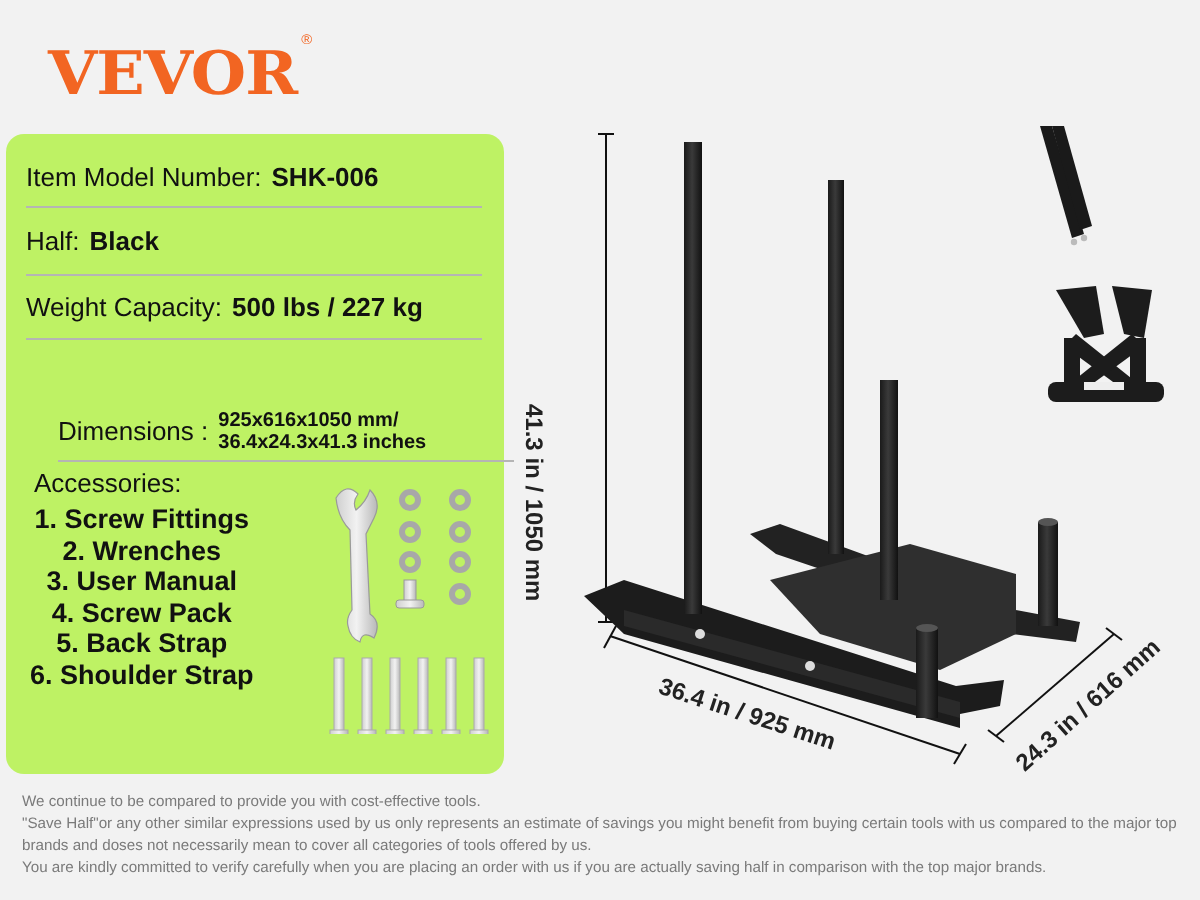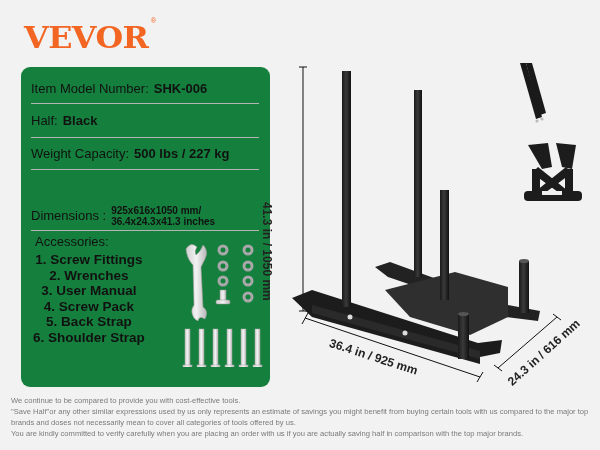--- a/index.html
+++ b/index.html
@@ -2,21 +2,21 @@
 <html><head>
 <meta charset="utf-8">
 <style>
   * { box-sizing: border-box; margin: 0; padding: 0; }
   html, body { width: 600px; height: 450px; overflow: hidden; }
   body { background: #f2f2f2; font-family: "Liberation Sans", sans-serif; color: #111; position: relative; }
 
   .logo { position: absolute; left: 24px; top: 20px; font-family: "DejaVu Serif", serif; font-weight: 900; font-size: 30px; letter-spacing: -0.5px; color: #f26522; transform: scaleX(1.06); transform-origin: left; }
   .logo sup { font-size: 7px; font-family: "Liberation Sans", sans-serif; font-weight: normal; position: relative; top: -14px; margin-left: 2px; }
 
-  .card { position: absolute; left: 21px; top: 67px; width: 249px; height: 320px; background: #15803d; border-radius: 9px; }
+  .card { position: absolute; left: 3px; top: 67px; width: 249px; height: 320px; background: #bef264; border-radius: 9px; }
   .row { position: absolute; left: 10px; width: 228px; border-bottom: 1px solid #b5b5b5; display: flex; align-items: center; font-size: 13px; }
   .row .lbl { color: #111; margin-right: 5px; white-space: nowrap; }
   .row .val { font-weight: bold; white-space: nowrap; }
   .row .val.small { font-size: 10px; line-height: 11px; white-space: normal; }
 
   .acc-title { position: absolute; left: 14px; top: 167px; font-size: 13px; }
   .acc-list { position: absolute; left: 12px; top: 185px; list-style: none; }
   .acc-list li { font-size: 13.5px; font-weight: bold; line-height: 15.5px; text-align: center; }
 
   .parts { position: absolute; left: 158px; top: 170px; width: 90px; height: 130px; }
@@ -37,21 +37,21 @@
     <span class="val">SHK-006</span>
   </div>
   <div class="row" style="top:37px;height:34px;">
     <span class="lbl">Half:</span>
     <span class="val">Black</span>
   </div>
   <div class="row" style="top:71px;height:32px;">
     <span class="lbl">Weight Capacity:</span>
     <span class="val">500 lbs / 227 kg</span>
   </div>
-  <div class="row" style="top:134px;height:30px;">
+  <div class="row" style="top:134px;height:30px;margin-left:16px;">
     <span class="lbl">Dimensions :</span>
     <span class="val small" style="width:130px;">925x616x1050 mm/ 36.4x24.3x41.3 inches</span>
   </div>
 
   <div class="acc-title">Accessories:</div>
   <ul class="acc-list">
     <li>1. Screw Fittings</li>
     <li>2. Wrenches</li>
     <li>3. User Manual</li>
     <li>4. Screw Pack</li>

